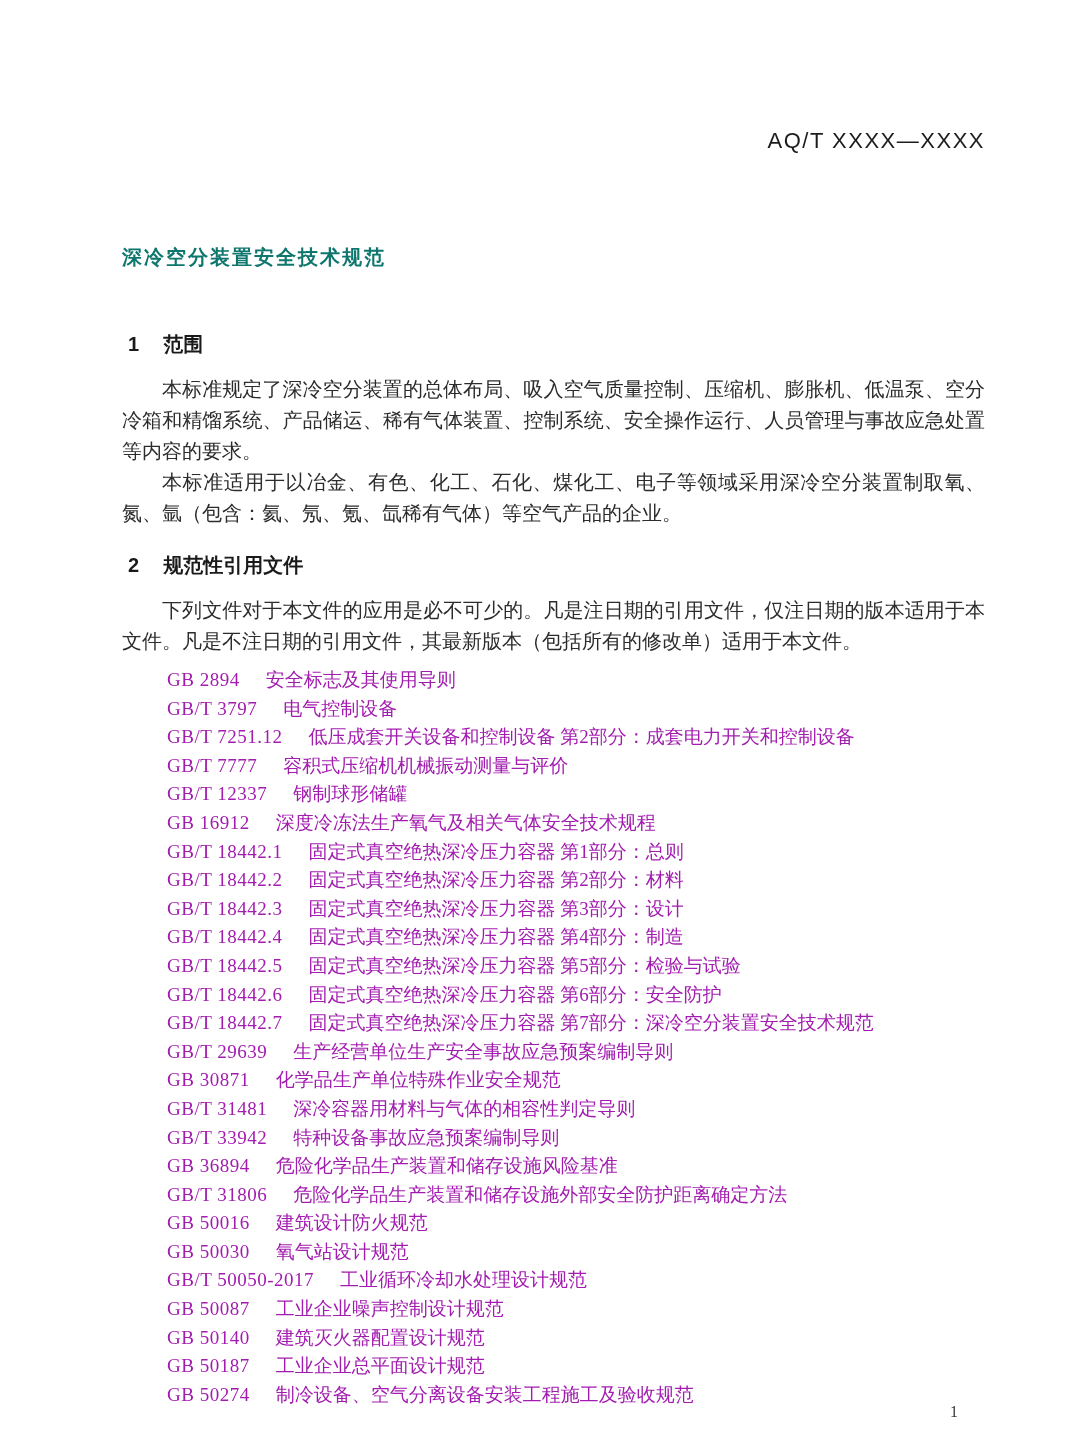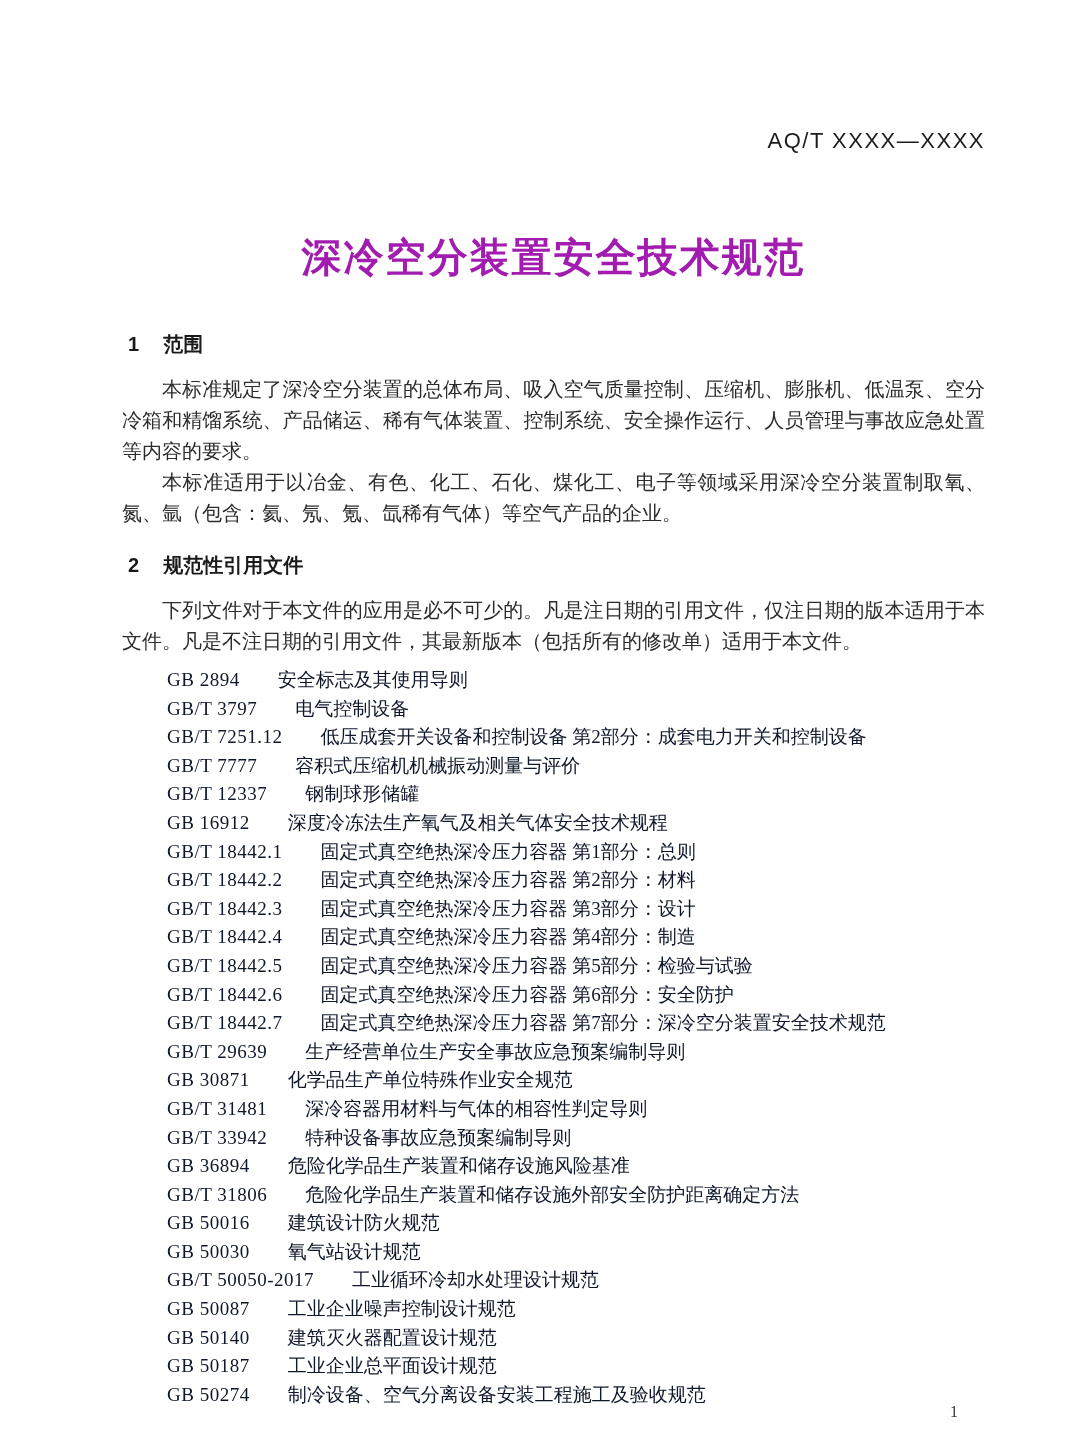--- a/index.html
+++ b/index.html
@@ -23,27 +23,26 @@
     text-align: right;
     font-family: "Liberation Sans", "DejaVu Sans", sans-serif;
     font-size: 22px;
     font-weight: 500;
     letter-spacing: 1.5px;
     color: #1c1c1c;
     line-height: 22px;
   }
   .doc-title {
     margin: 84px 0 0 0;
-    text-align: center;
     font-family: "Liberation Sans", "DejaVu Sans", sans-serif;
     font-weight: 700;
-    font-size: 40px;
+    font-size: 20px;
     line-height: 42px;
     letter-spacing: 2px;
-    color: #a21caf;
+    color: #0f766e;
   }
   .sec-heading {
     display: flex;
     align-items: baseline;
     gap: 24px;
     margin: 52px 0 0 6px;
     font-family: "Liberation Sans", "DejaVu Sans", sans-serif;
     font-weight: 700;
     font-size: 20px;
     line-height: 28px;
@@ -63,33 +62,32 @@
   .body-para.first {
     margin-top: 16px;
   }
   .ref-list {
     list-style: none;
     margin: 9px 0 0 45px;
     padding: 0;
   }
   .ref-item {
     display: flex;
-    gap: 2px;
+    gap: 26px;
     font-size: 19px;
     line-height: 28.6px;
     white-space: nowrap;
-    color: #0f172a;
+    color: #a21caf;
   }
   .ref-code {
     flex: 0 0 auto;
     letter-spacing: 0.5px;
   }
   .ref-title {
     flex: 0 0 auto;
-    margin-left: 36px;
   }
   .page-number {
     position: absolute;
     right: 122px;
     bottom: 32px;
     font-size: 16px;
     color: #3a3a3a;
   }
 </style>
 </head>

